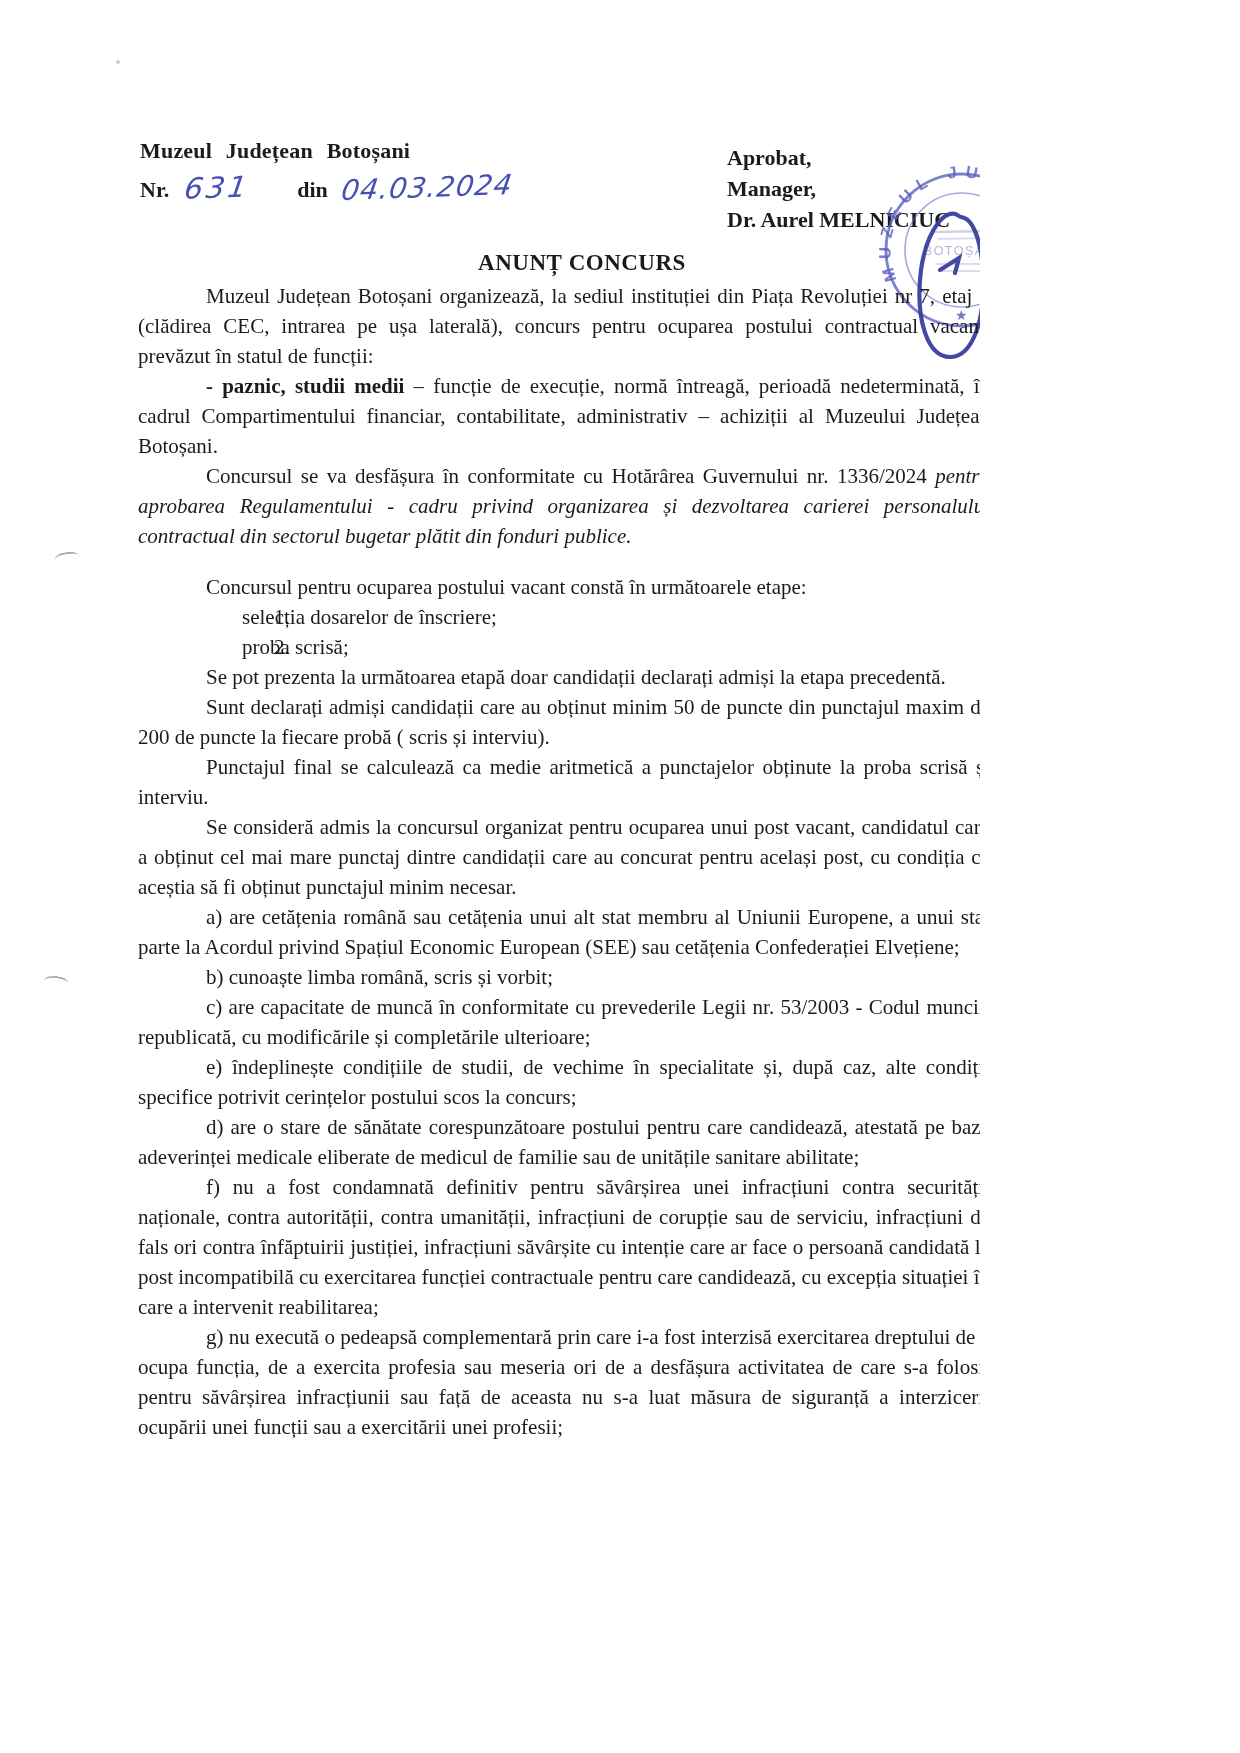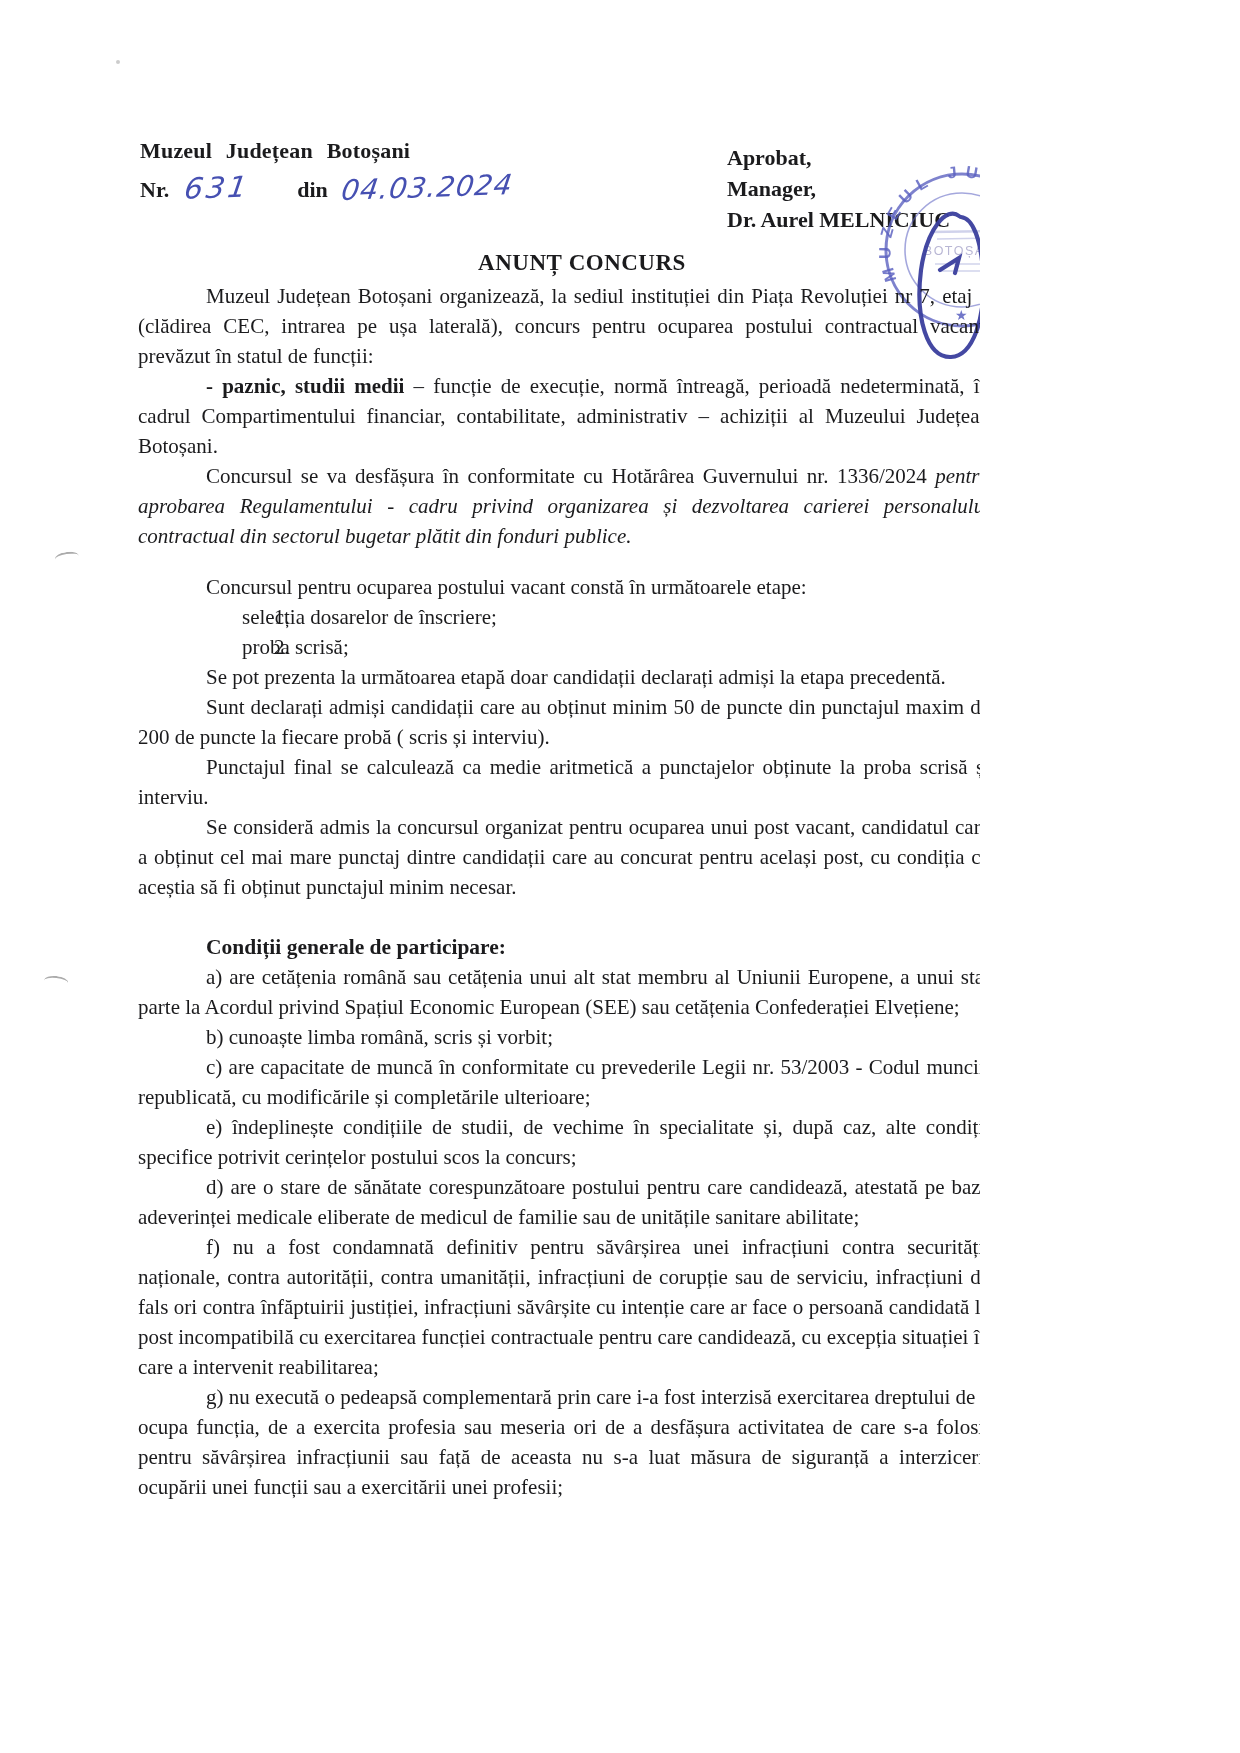--- a/index.html
+++ b/index.html
@@ -133,21 +133,20 @@
     </div>
     <div class="step">
       <span class="step-n">2.</span><span>proba scrisă;</span>
     </div>
 
     <p class="para">Se pot prezenta la următoarea etapă doar candidații declarați admiși la etapa precedentă.</p>
     <p class="para">Sunt declarați admiși candidații care au obținut minim 50 de puncte din punctajul maxim de 200 de puncte la fiecare probă ( scris și interviu).</p>
     <p class="para">Punctajul final se calculează ca medie aritmetică a punctajelor obținute la proba scrisă și interviu.</p>
     <p class="para">Se consideră admis la concursul organizat pentru ocuparea unui post vacant, candidatul care a obținut cel mai mare punctaj dintre candidații care au concurat pentru același post, cu condiția ca aceștia să fi obținut punctajul minim necesar.</p>
 
-    <p class="heading">Condiții generale de participare:</p>
 
     <p class="para">a) are cetățenia română sau cetățenia unui alt stat membru al Uniunii Europene, a unui stat parte la Acordul privind Spațiul Economic European (SEE) sau cetățenia Confederației Elvețiene;</p>
     <p class="para">b) cunoaște limba română, scris și vorbit;</p>
     <p class="para">c) are capacitate de muncă în conformitate cu prevederile Legii nr. 53/2003 - Codul muncii, republicată, cu modificările și completările ulterioare;</p>
     <p class="para">e) îndeplinește condițiile de studii, de vechime în specialitate și, după caz, alte condiții specifice potrivit cerințelor postului scos la concurs;</p>
     <p class="para">d) are o stare de sănătate corespunzătoare postului pentru care candidează, atestată pe baza adeverinței medicale eliberate de medicul de familie sau de unitățile sanitare abilitate;</p>
     <p class="para">f) nu a fost condamnată definitiv pentru săvârșirea unei infracțiuni contra securității naționale, contra autorității, contra umanității, infracțiuni de corupție sau de serviciu, infracțiuni de fals ori contra înfăptuirii justiției, infracțiuni săvârșite cu intenție care ar face o persoană candidată la post incompatibilă cu exercitarea funcției contractuale pentru care candidează, cu excepția situației în care a intervenit reabilitarea;</p>
     <p class="para">g) nu execută o pedeapsă complementară prin care i-a fost interzisă exercitarea dreptului de a ocupa funcția, de a exercita profesia sau meseria ori de a desfășura activitatea de care s-a folosit pentru săvârșirea infracțiunii sau față de aceasta nu s-a luat măsura de siguranță a interzicerii ocupării unei funcții sau a exercitării unei profesii;</p>
   </div>
 

